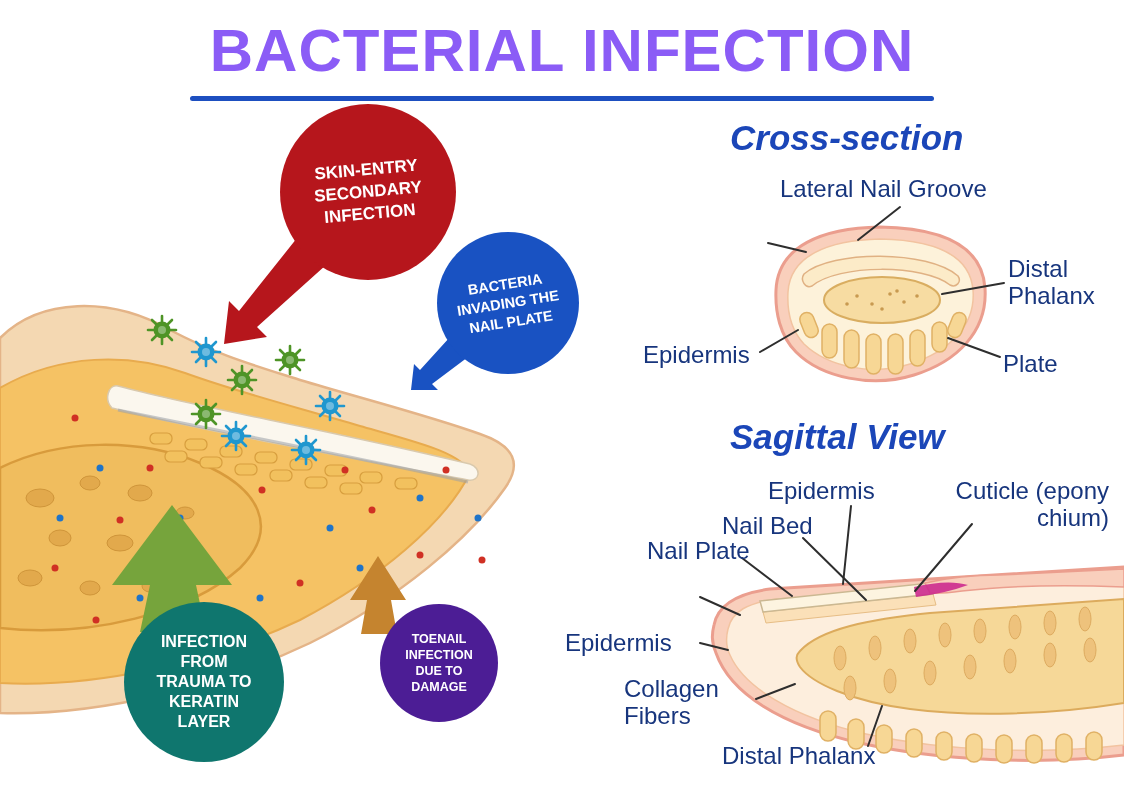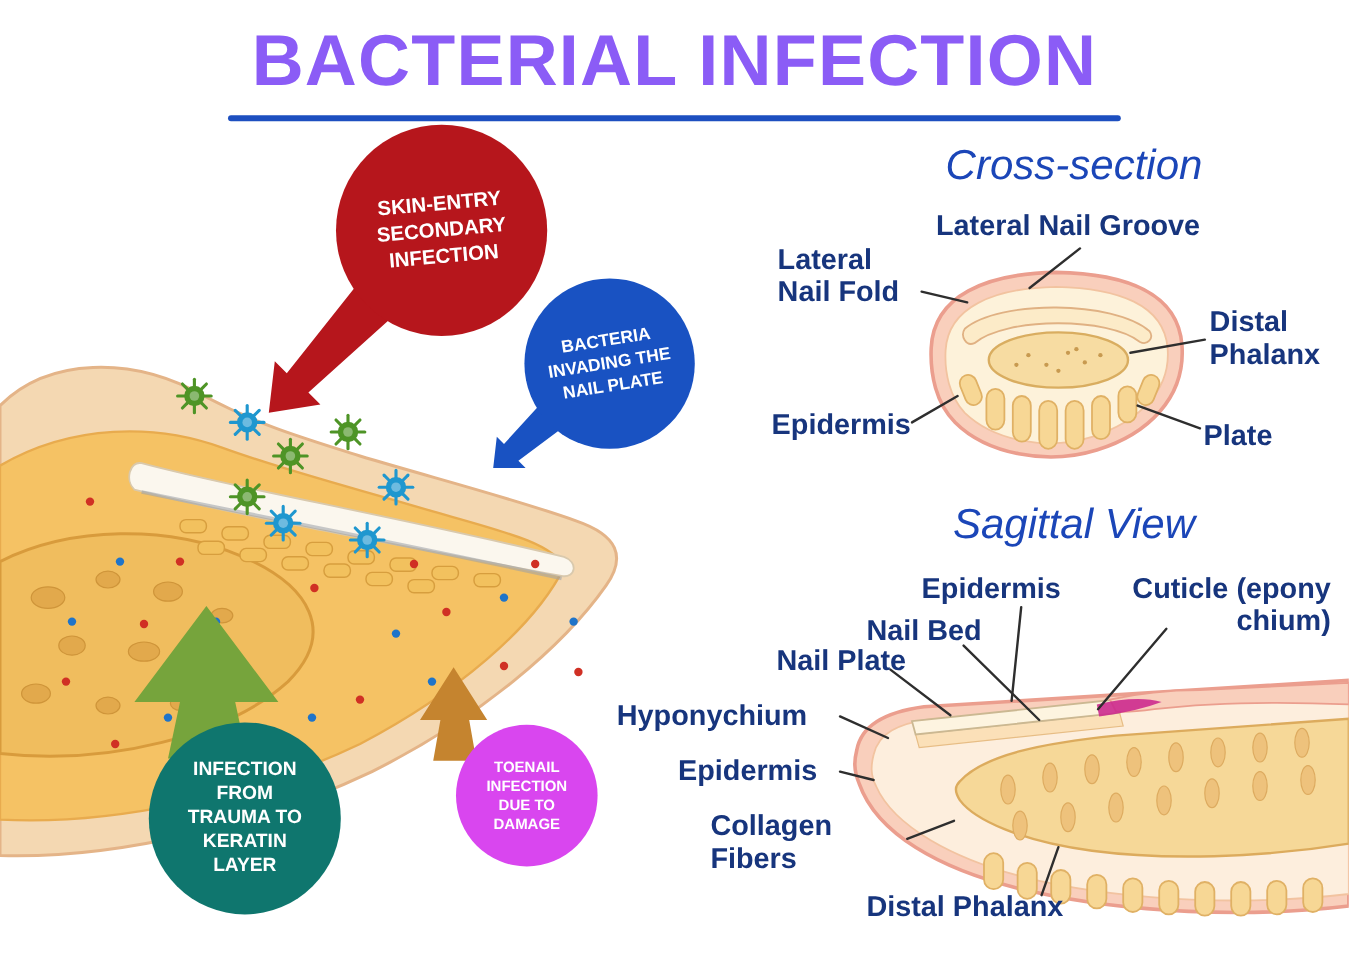--- a/index.html
+++ b/index.html
@@ -7,36 +7,36 @@
     font-family:"Liberation Sans",sans-serif}
   .page{position:absolute;top:0;left:0;width:1124px;height:800px;background:#fff}
   .abs{position:absolute}
   .z1{z-index:1}.z2{z-index:2}
 
   .title{top:16px;left:0;width:100%;text-align:center;font-size:60px;font-weight:900;
     color:#8b5cf6;letter-spacing:1px;z-index:4}
   .title-underline{top:96px;left:50%;transform:translateX(-50%);width:744px;height:5px;
     background:#1d4fc0;border-radius:3px;z-index:4}
 
-  .section-heading{font-size:35px;font-weight:400;font-style:italic;color:#1b46b8;
-    text-align:center;z-index:4}
+  .section-heading{font-size:35px;font-weight:700;font-style:italic;color:#1b46b8;
+    text-align:left;z-index:4}
   #heading-cross{top:118px;left:730px;width:330px}
   #heading-sagittal{top:417px;left:730px;width:330px}
 
-  .anat-label{color:#17357d;font-size:24px;line-height:1.14;font-weight:700;z-index:4}
+  .anat-label{color:#17357d;font-size:24px;line-height:1.14;font-weight:400;z-index:4}
 
   .callout{border-radius:50%;display:flex;align-items:center;justify-content:center;
     text-align:center;color:#fff;font-weight:700;z-index:3}
   #callout-red{left:280px;top:104px;width:176px;height:176px;background:#b6161c}
   #callout-red .ct{width:150px;font-size:17px;line-height:1.3;transform:rotate(-5deg)}
   #callout-blue{left:437px;top:232px;width:142px;height:142px;background:#1952c2}
   #callout-blue .ct{width:110px;font-size:14.5px;line-height:1.3;transform:rotate(-9deg)}
   #callout-green{left:124px;top:602px;width:160px;height:160px;background:#0f766e}
   #callout-green .ct{width:106px;font-size:16px;line-height:1.25}
-  #callout-orange{left:380px;top:604px;width:118px;height:118px;background:#d946ef}
+  #callout-orange{left:380px;top:604px;width:118px;height:118px;background:#4c1d95}
   #callout-orange .ct{width:82px;font-size:12.5px;line-height:1.3}
 
   svg{display:block}
   #toe-art{left:0;top:268px}
   #cross-art{left:752px;top:212px}
   #sagittal-art{left:700px;top:553px}
   #overlay{left:0;top:0;pointer-events:none}
 
   
   #lbl-groove{left:780px;top:175px}
@@ -44,21 +44,21 @@
   #lbl-distal-cs{left:1008px;top:255px;width:112px}
   #lbl-epidermis-cs{left:643px;top:341px}
   #lbl-pulp{left:1003px;top:350px}
 
   #lbl-epidermis-top{left:768px;top:477px}
   #lbl-cuticle{left:905px;top:477px;width:204px;text-align:right}
   #lbl-nailbed{left:722px;top:512px}
   #lbl-nailplate{left:647px;top:537px}
   #lbl-hyponychium{left:514px;top:583px}
   #lbl-epidermis-left{left:565px;top:629px}
-  #lbl-collagen{left:592px;top:675px;width:128px}
+  #lbl-collagen{left:624px;top:675px;width:128px}
   #lbl-distal-sag{left:722px;top:742px}
 </style>
 </head>
 <body>
 
 <div class="page">
 
   <div class="abs title">BACTERIAL INFECTION</div>
   <div class="abs title-underline"></div>
 
@@ -282,27 +282,25 @@
     <span class="ct">INFECTION FROM TRAUMA TO KERATIN LAYER</span>
   </div>
   <div id="callout-orange" class="abs callout">
     <span class="ct">TOENAIL INFECTION DUE TO DAMAGE</span>
   </div>
 
   <div id="heading-cross" class="abs section-heading">Cross-section</div>
   <div id="heading-sagittal" class="abs section-heading">Sagittal View</div>
 
   <div id="lbl-groove" class="abs anat-label">Lateral Nail Groove</div>
-  <div id="lbl-fold" class="abs anat-label">Lateral Nail Fold</div>
   <div id="lbl-distal-cs" class="abs anat-label">Distal Phalanx</div>
   <div id="lbl-epidermis-cs" class="abs anat-label">Epidermis</div>
   <div id="lbl-pulp" class="abs anat-label">Plate</div>
 
   <div id="lbl-epidermis-top" class="abs anat-label">Epidermis</div>
   <div id="lbl-cuticle" class="abs anat-label">Cuticle (epony chium)</div>
   <div id="lbl-nailbed" class="abs anat-label">Nail Bed</div>
   <div id="lbl-nailplate" class="abs anat-label">Nail Plate</div>
-  <div id="lbl-hyponychium" class="abs anat-label">Hyponychium</div>
   <div id="lbl-epidermis-left" class="abs anat-label">Epidermis</div>
   <div id="lbl-collagen" class="abs anat-label">Collagen Fibers</div>
   <div id="lbl-distal-sag" class="abs anat-label">Distal Phalanx</div>
 
 </div>
 
 </body></html>

